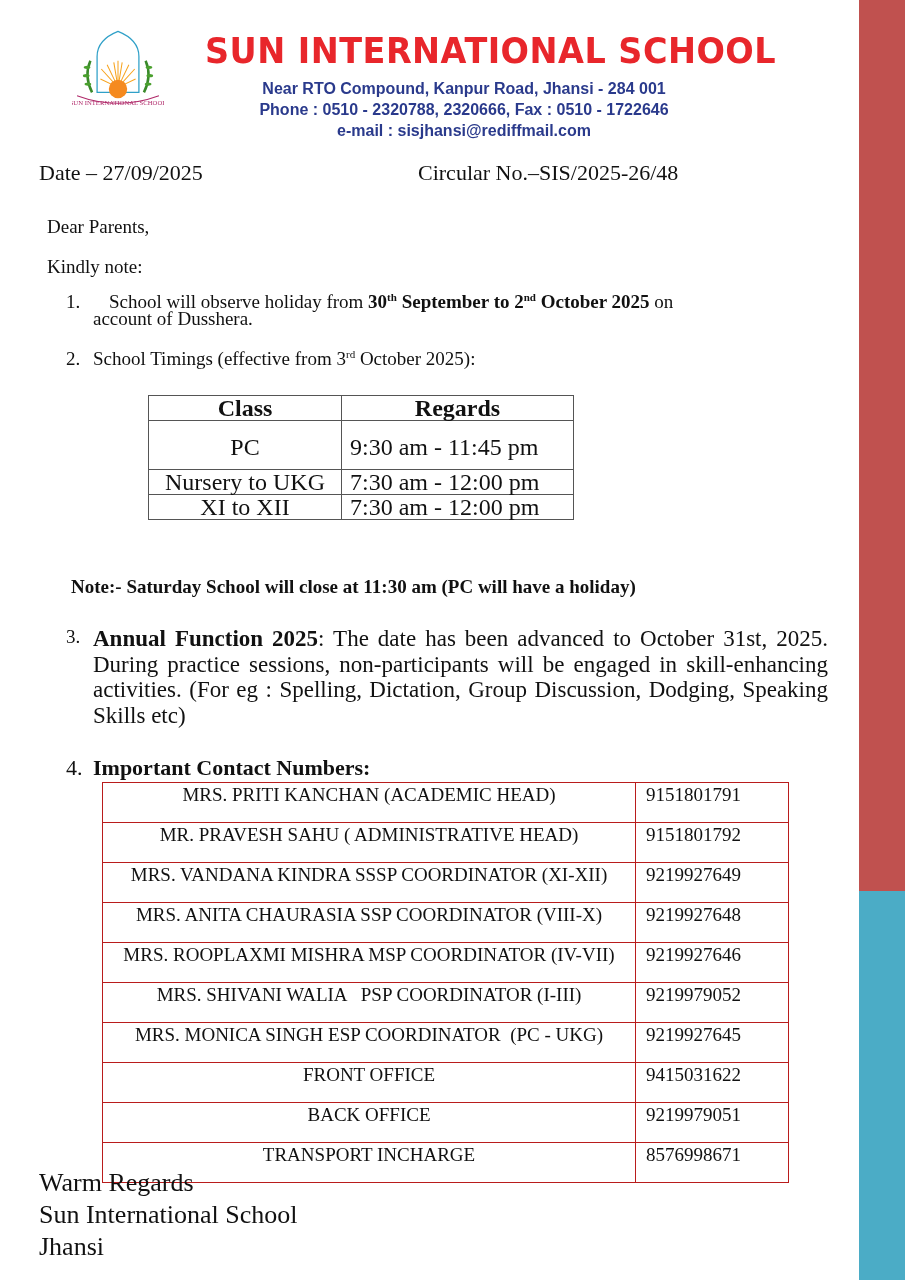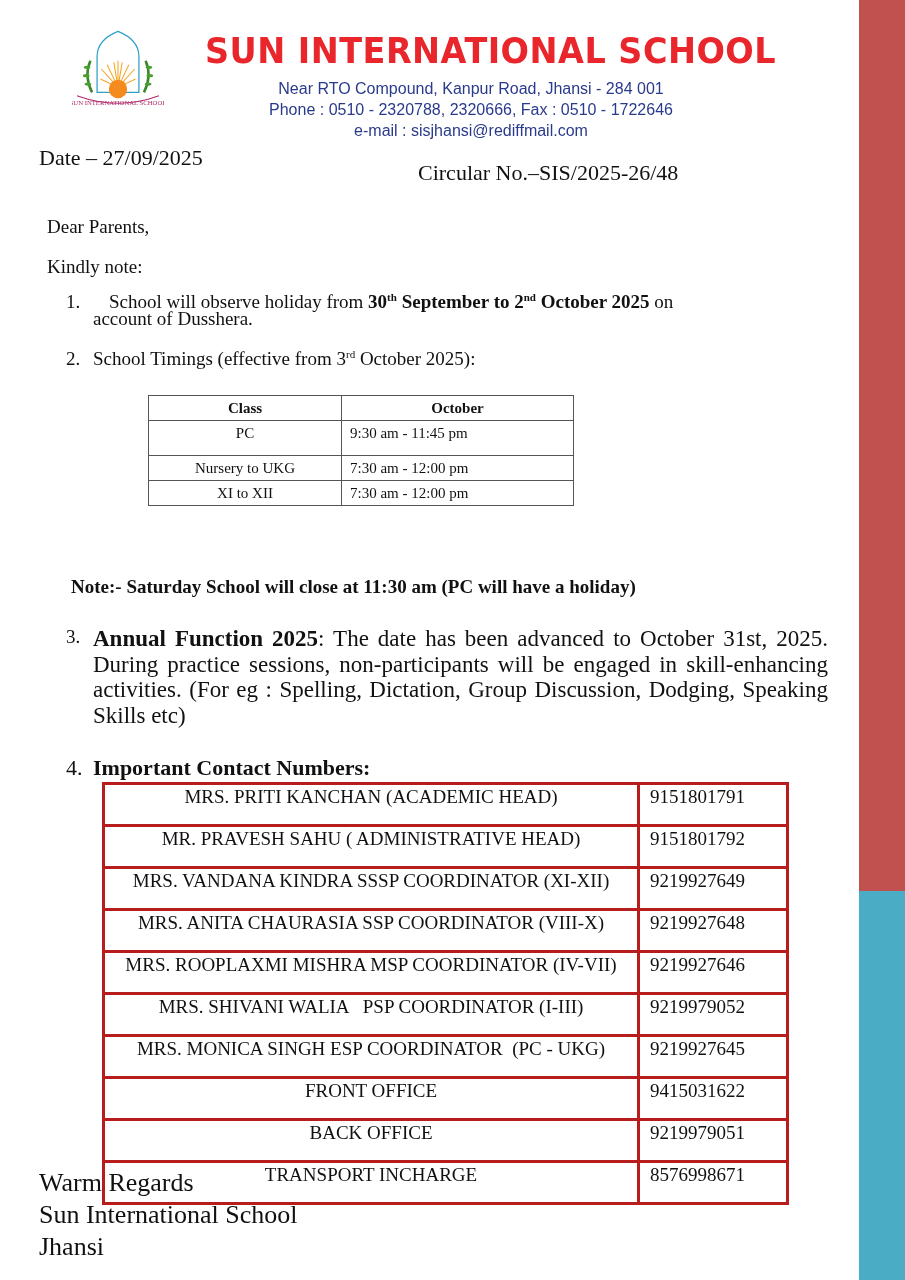--- a/index.html
+++ b/index.html
@@ -5,46 +5,46 @@
   html, body { margin:0; padding:0; }
   body { width:905px; height:1280px; background:#ffffff; position:relative; overflow:hidden;
          font-family:"Liberation Serif", "DejaVu Serif", serif; color:#111; }
   .side-bar-red { position:absolute; left:859px; top:0; width:46px; height:891px; background:#c0514f; }
   .side-bar-teal { position:absolute; left:859px; top:891px; width:46px; height:389px; background:#4bacc6; }
 
   .logo { position:absolute; left:72px; top:24px; width:92px; height:90px; }
   .school-name { position:absolute; left:205px; top:30px; width:560px; text-align:center;
                  font-family:"DejaVu Sans", sans-serif; font-weight:bold; font-size:36px; color:#e8262b;
                  letter-spacing:0.5px; transform:scaleX(0.93); transform-origin:left; white-space:nowrap; }
-  .addr { position:absolute; left:216px; width:510px; text-align:center; font-family:"Liberation Sans", sans-serif;
-          font-weight:normal; font-size:16px; color:#2a3a8c; white-space:nowrap; }
+  .addr { position:absolute; left:209px; width:510px; text-align:center; font-family:"Liberation Sans", sans-serif;
+          font-weight:bold; font-size:16px; color:#2a3a8c; white-space:nowrap; }
 
-  .date { position:absolute; left:39px; top:145px; font-size:22px; }
+  .date { position:absolute; left:39px; top:160px; font-size:22px; }
   .circular { position:absolute; left:418px; top:160px; font-size:22px; }
 
   .para { position:absolute; font-size:19px; white-space:nowrap; }
   .list-num { position:absolute; font-size:19px; }
   sup { font-size:11px; vertical-align:top; line-height:1; position:relative; top:1px; }
 
   table { border-collapse:collapse; position:absolute; }
-  .timing-table { left:148px; top:395px; width:426px; font-size:15px; }
+  .timing-table { left:148px; top:395px; width:426px; font-size:24px; }
   .timing-table td, .timing-table th { border:1px solid #555; padding:0 8px; height:24px; line-height:24px; }
   .timing-table th { font-weight:bold; text-align:center; }
   .timing-table td.cls { text-align:center; width:176px; }
   .timing-table td.tm { text-align:left; }
-  .timing-table tr.tall td { height:34px; vertical-align:top; padding-top:0;font-family:Liberation Serif, serif; }
+  .timing-table tr.tall td { height:34px; vertical-align:top; padding-top:14px;font-family:Liberation Serif, serif; }
 
   .note { position:absolute; left:39px; top:576px; font-size:19px; font-weight:bold; white-space:nowrap;margin-left:32px; }
 
   .fn-text { position:absolute; left:93px; top:626px; width:735px; font-size:23px; line-height:25.5px; text-align:justify; }
 
   .contacts-heading { position:absolute; left:93px; top:755px; font-size:22px; font-weight:bold; }
   .contacts-num { position:absolute; left:66px; top:755px; font-size:22px; }
   .contact-table { left:102px; top:782px; width:687px; font-size:19px; }
-  .contact-table td { border:3px solid #b91c1c; height:37px; line-height:22px; vertical-align:top; }
+  .contact-table td { border:1px solid #b91c1c; height:37px; line-height:22px; vertical-align:top; }
   .contact-table td.name { text-align:center; width:530px; }
   .contact-table td.phone { text-align:left; padding-left:10px; }
 
   .sign { position:absolute; left:39px; font-size:26px; line-height:32px; }
 </style>
 </head>
 <body>
 
 <div class="side-bar-red"></div>
 <div class="side-bar-teal"></div>
@@ -96,21 +96,21 @@
 
 <div class="list-num" style="left:66px; top:348px;">2.</div>
 <div class="para" style="left:93px; top:348px;">
   <span>School Timings (effective from 3</span><sup>rd</sup><span> October 2025):</span>
 </div>
 
 <table class="timing-table">
   <tbody>
       <tr>
     <th>Class</th>
-    <th>October</th>
+    <th>Regards</th>
   </tr>
   <tr class="tall">
     <td class="cls">PC</td>
     <td class="tm">9:30 am - 11:45 pm</td>
   </tr>
   <tr>
     <td class="cls">Nursery to UKG</td>
     <td class="tm">7:30 am - 12:00 pm</td>
   </tr>
   <tr>

